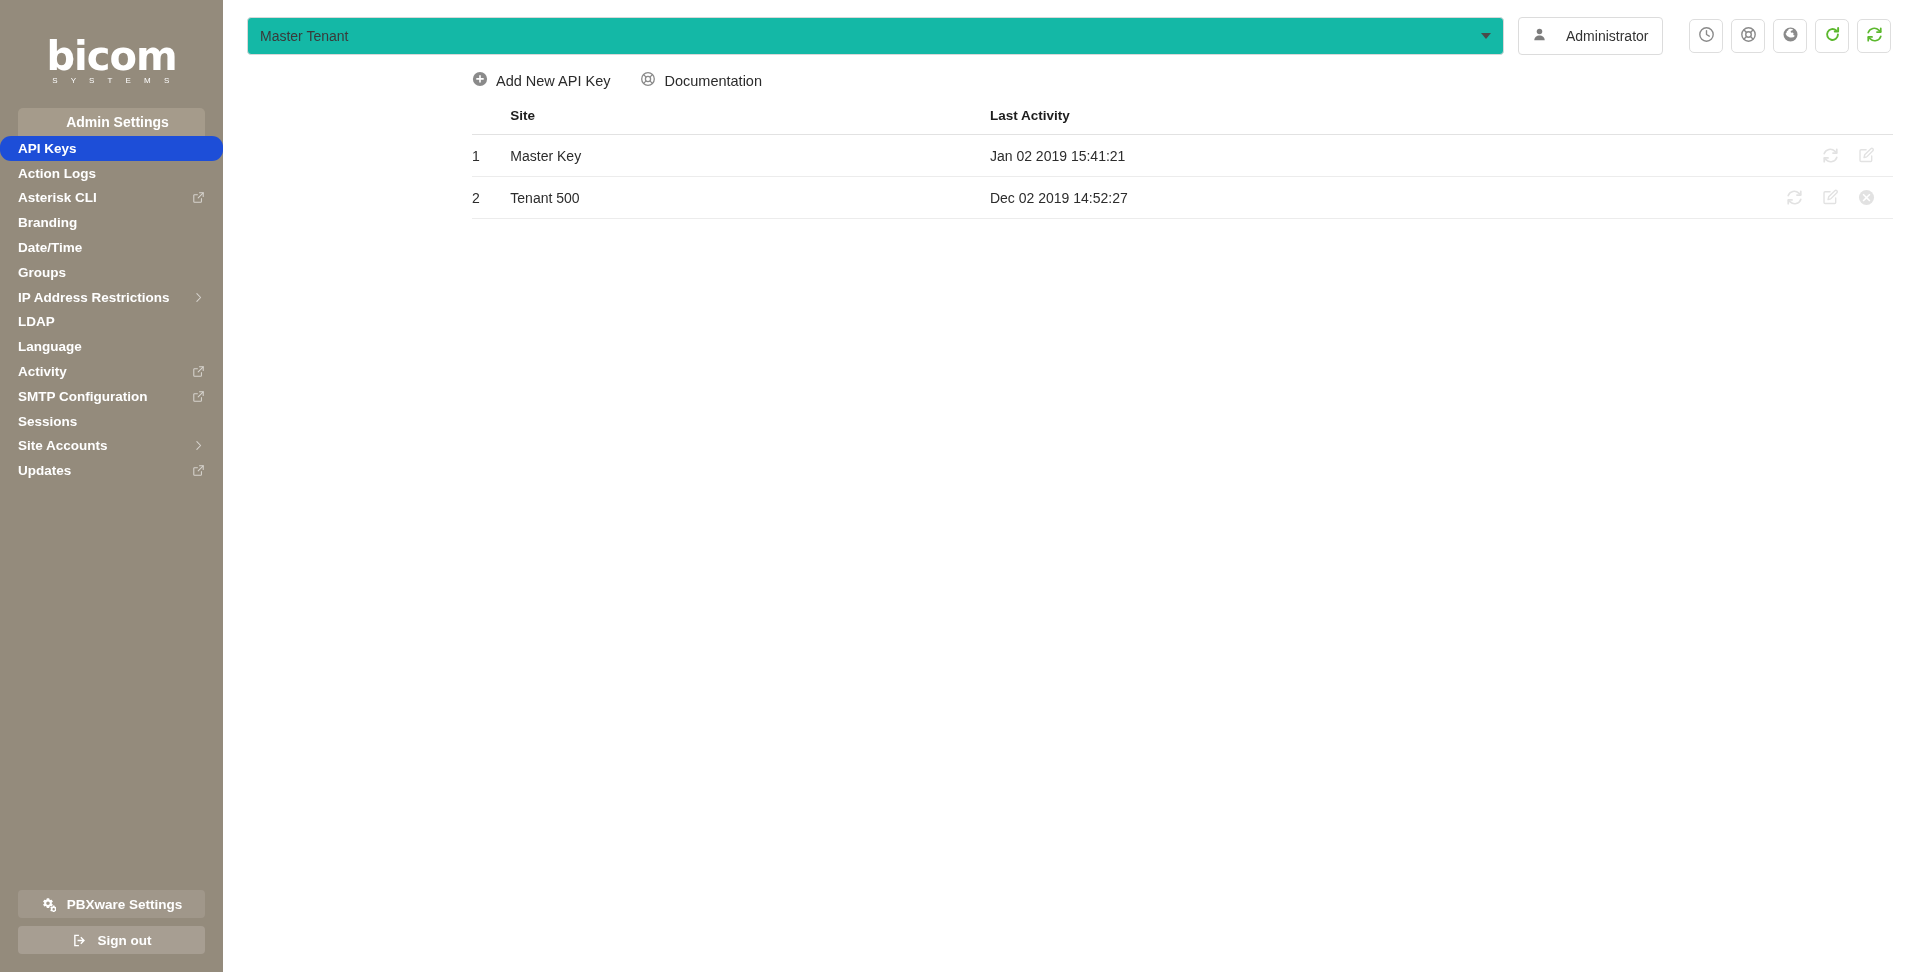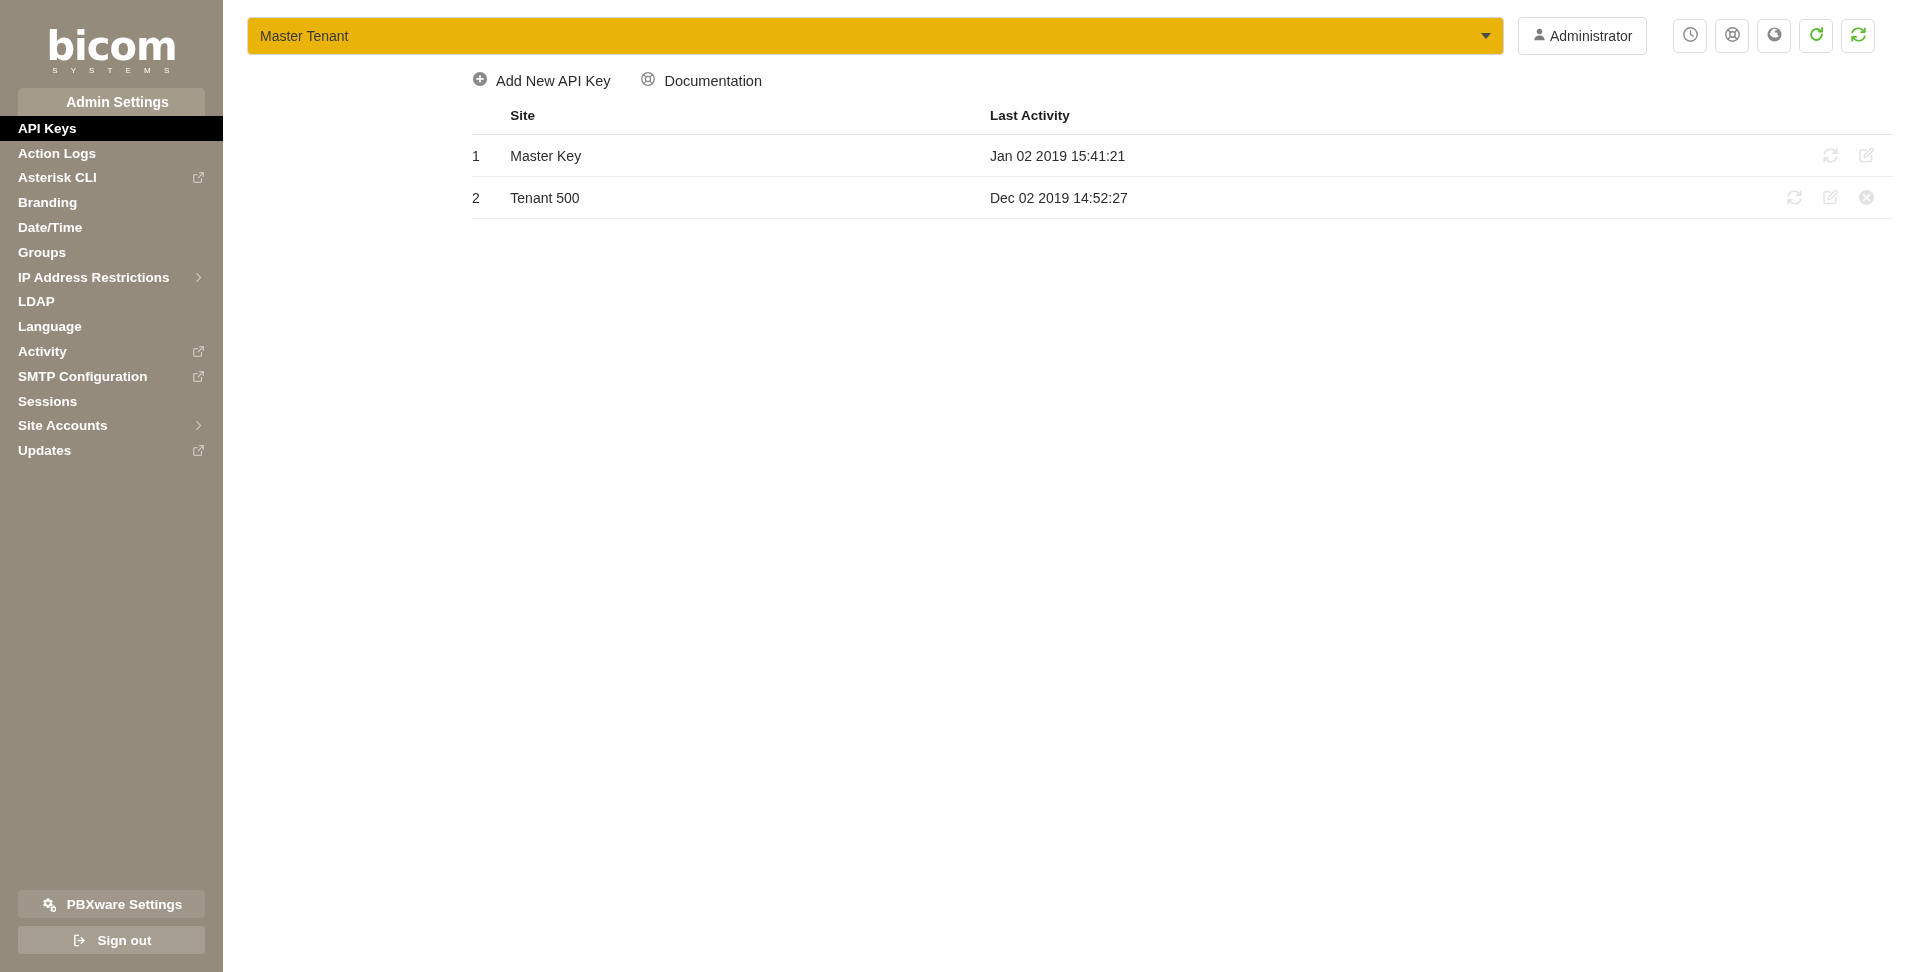--- a/index.html
+++ b/index.html
@@ -12,21 +12,21 @@
   body { display: flex; }
 
   
   .sidebar {
     width: 223px; height: 972px;
     background: #948b7c;
     position: relative;
     flex: 0 0 223px;
   }
   .logo-wrap {
-    height: 88px;
+    height: 108px;
     display: flex; flex-direction: column;
     align-items: center; justify-content: center;
     padding-top: 14px;
   }
   .logo-text {
     font-size: 40px; font-weight: bold; color: #ffffff;
     letter-spacing: -1px; line-height: 38px;
     font-family: "DejaVu Sans", sans-serif;
   }
   .logo-sub {
@@ -42,21 +42,21 @@
   }
   .menu { margin-top: 0; }
   .menu-item {
     height: 24.8px;
     display: flex; align-items: center;
     padding: 0 18px;
     color: #ffffff; font-size: 13.5px; font-weight: bold;
     cursor: pointer;
     position: relative;
   }
-  .menu-item.active { background: #000000; }
+  .menu-item.active { background: #1d4ed8; border-radius: 11px; }
   .menu-item .label { flex: 1; white-space: nowrap; }
   .menu-item .trail { opacity: .62; display: flex; align-items: center; }
   .ext-icon svg { display: block; }
   .chev { font-size: 12px; font-weight: bold; line-height: 1; }
 
   .bottom-actions {
     position: absolute; left: 0; right: 0; bottom: 10px;
     padding: 0 18px;
   }
   .btn-bottom {
@@ -77,42 +77,42 @@
   .topbar {
     display: flex; align-items: center;
     padding: 17px 23px 0 24px;
     gap: 14px;
   }
   .tenant-select {
     flex: 1;
     height: 38px;
     border: 1px solid #d8d8d8;
     border-radius: 4px;
-    background: #eab308;
+    background: #14b8a6;
     display: flex; align-items: center;
     padding: 0 12px;
     font-size: 14px; color: #3a3a3a;
     position: relative;
     cursor: pointer;
     max-width: 1257px;
   }
   .tenant-select .caret {
     position: absolute; right: 12px; top: 50%;
     transform: translateY(-50%);
     width: 0; height: 0;
     border-left: 5px solid transparent;
     border-right: 5px solid transparent;
     border-top: 6px solid #4a4a4a;
   }
   .admin-btn {
     height: 38px; min-width: 120px;
     border: 1px solid #dcdcdc; border-radius: 4px;
     background: #ffffff;
     display: flex; align-items: center; justify-content: center;
-    gap: 4px; padding: 0 14px;
+    gap: 20px; padding: 0 14px;
     font-size: 14px; color: #333333; cursor: pointer;
   }
   .icon-group { display: flex; gap: 8px; margin-left: 12px; }
   .icon-btn {
     width: 34px; height: 34px;
     border: 1px solid #dedede; border-radius: 5px;
     background: #ffffff;
     display: flex; align-items: center; justify-content: center;
     cursor: pointer;
   }

